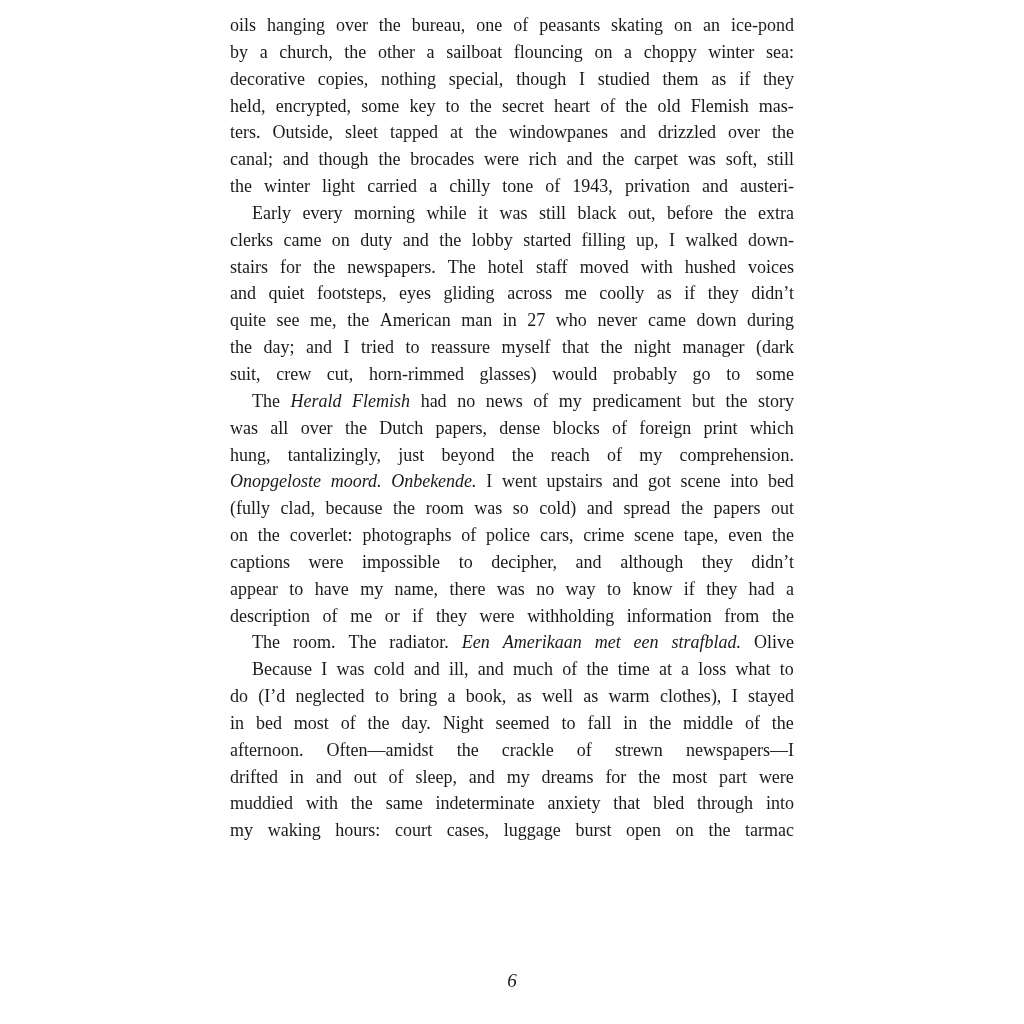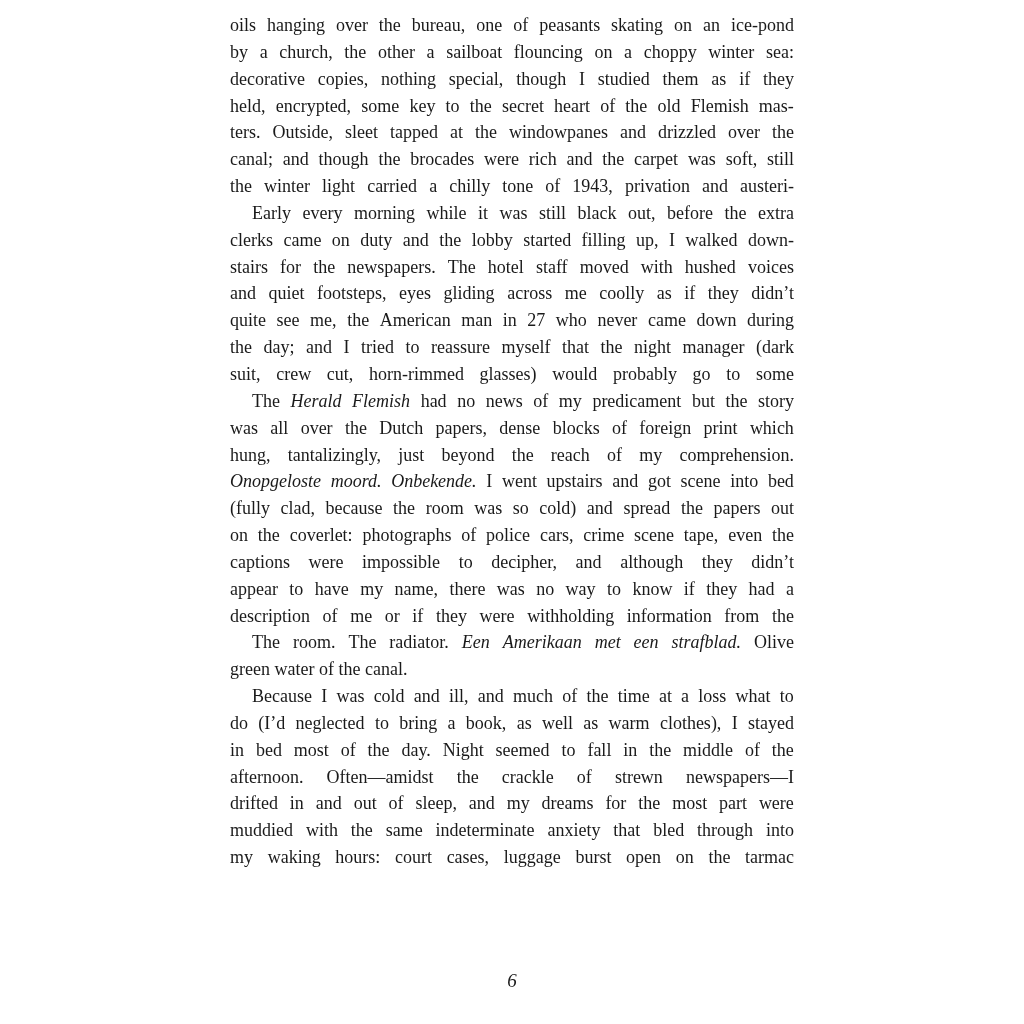--- a/index.html
+++ b/index.html
@@ -410,21 +410,20 @@
           <span class="w">room.</span>
           <span class="w">The</span>
           <span class="w">radiator.</span>
           <span class="w"><span class="it">Een</span></span>
           <span class="w"><span class="it">Amerikaan</span></span>
           <span class="w"><span class="it">met</span></span>
           <span class="w"><span class="it">een</span></span>
           <span class="w"><span class="it">strafblad.</span></span>
           <span class="w">Olive</span>
         </span>
-      <span class="line last">green water of the canal.</span>
     </p>
 
     <p class="para">
       <span class="line just">
           <span class="w"><span class="indent"></span><span class="w">Because</span></span>
           <span class="w">I</span>
           <span class="w">was</span>
           <span class="w">cold</span>
           <span class="w">and</span>
           <span class="w">ill,</span>

